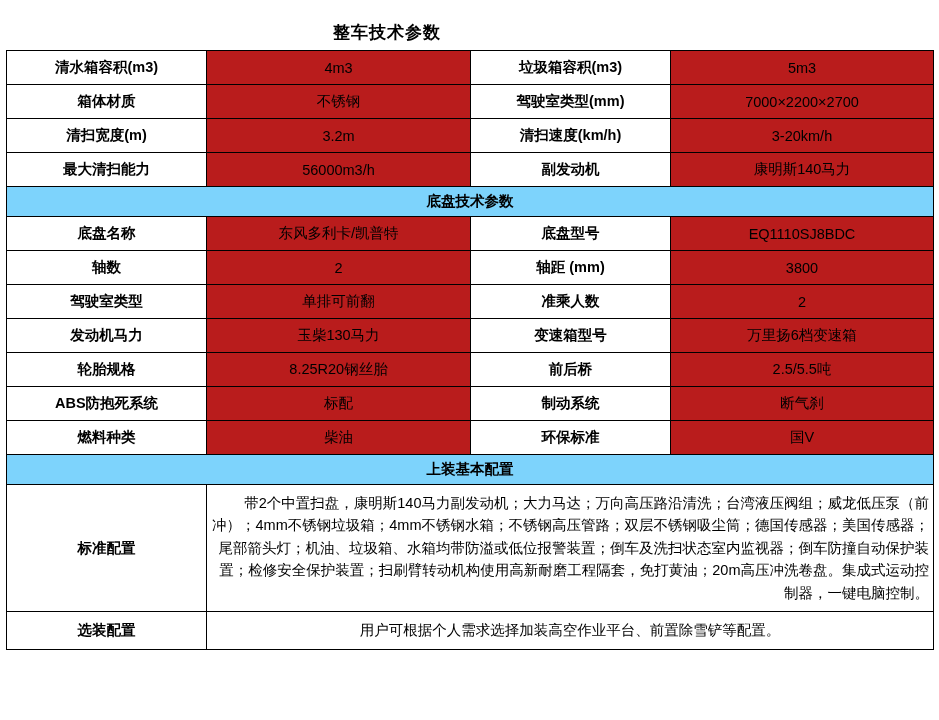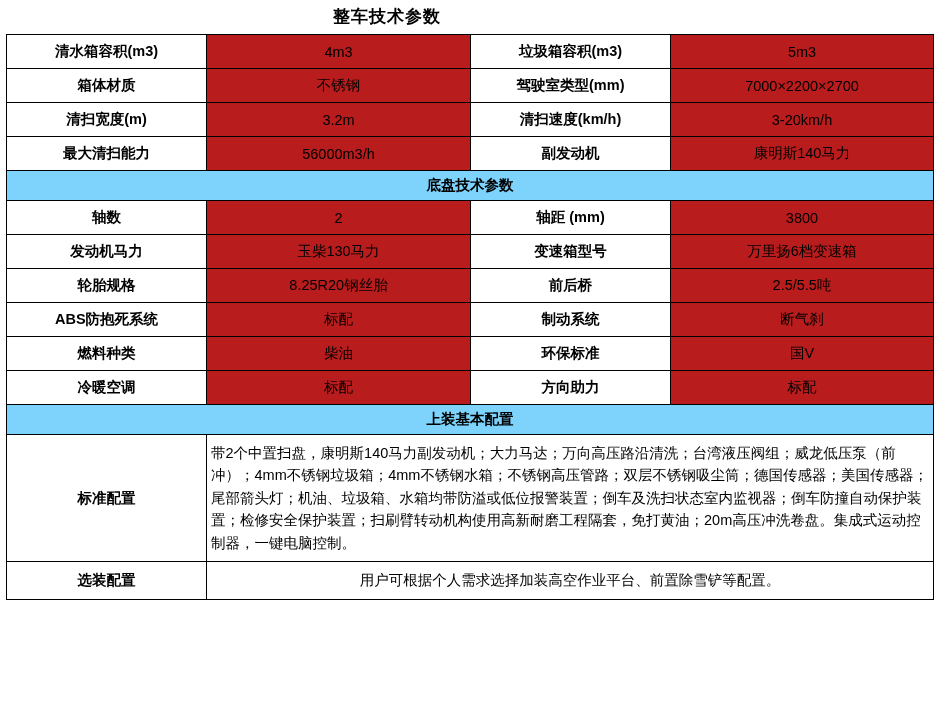--- a/index.html
+++ b/index.html
@@ -10,21 +10,21 @@
   body {
     width: 939px;
     height: 720px;
     font-family: "Liberation Sans", sans-serif;
     color: #000000;
     overflow: hidden;
   }
   .page {
     width: 774px;
     box-sizing: border-box;
-    padding: 0 6px;
+    padding: 16px 6px;
   }
   .doc-title {
     text-align: center;
     font-size: 17px;
     font-weight: bold;
     letter-spacing: 1px;
     padding: 5px 0 6px 0;
   }
   table.spec {
     width: 927px;
@@ -49,21 +49,21 @@
     background: #b91c1c;
   }
   tr.section td {
     background: #7dd3fc;
     text-align: center;
     font-weight: bold;
     font-size: 14.5px;
     padding: 5px 0;
   }
   td.para {
-    text-align: left;
+    text-align: right;
     line-height: 1.55;
     font-size: 13.5px;
     padding: 8px 10px;
     text-indent: 0;
   }
   td.para-center {
     text-align: center;
     line-height: 1.55;
     font-size: 13.5px;
     padding: 8px 10px;
@@ -112,24 +112,36 @@
         <td class="value">56000m3/h</td>
         <td class="label">副发动机</td>
         <td class="value">康明斯140马力</td>
       </tr>
 
       <tr class="section">
         <td colspan="4">底盘技术参数</td>
       </tr>
 
       <tr>
+        <td class="label">底盘名称</td>
+        <td class="value">东风多利卡/凯普特</td>
+        <td class="label">底盘型号</td>
+        <td class="value">EQ1110SJ8BDC</td>
+      </tr>
+      <tr>
         <td class="label">轴数</td>
         <td class="value">2</td>
         <td class="label">轴距 (mm)</td>
         <td class="value">3800</td>
+      </tr>
+      <tr>
+        <td class="label">驾驶室类型</td>
+        <td class="value">单排可前翻</td>
+        <td class="label">准乘人数</td>
+        <td class="value">2</td>
       </tr>
       <tr>
         <td class="label">发动机马力</td>
         <td class="value">玉柴130马力</td>
         <td class="label">变速箱型号</td>
         <td class="value">万里扬6档变速箱</td>
       </tr>
       <tr>
         <td class="label">轮胎规格</td>
         <td class="value">8.25R20钢丝胎</td>
@@ -141,26 +153,20 @@
         <td class="value">标配</td>
         <td class="label">制动系统</td>
         <td class="value">断气刹</td>
       </tr>
       <tr>
         <td class="label">燃料种类</td>
         <td class="value">柴油</td>
         <td class="label">环保标准</td>
         <td class="value">国V</td>
       </tr>
-      <tr>
-        <td class="label">冷暖空调</td>
-        <td class="value">标配</td>
-        <td class="label">方向助力</td>
-        <td class="value">标配</td>
-      </tr>
 
       <tr class="section">
         <td colspan="4">上装基本配置</td>
       </tr>
 
       <tr>
         <td class="label">标准配置</td>
         <td class="para" colspan="3">带2个中置扫盘，康明斯140马力副发动机；大力马达；万向高压路沿清洗；台湾液压阀组；威龙低压泵（前冲）；4mm不锈钢垃圾箱；4mm不锈钢水箱；不锈钢高压管路；双层不锈钢吸尘筒；德国传感器；美国传感器；尾部箭头灯；机油、垃圾箱、水箱均带防溢或低位报警装置；倒车及洗扫状态室内监视器；倒车防撞自动保护装置；检修安全保护装置；扫刷臂转动机构使用高新耐磨工程隔套，免打黄油；20m高压冲洗卷盘。集成式运动控制器，一键电脑控制。</td>
       </tr>
       <tr>

